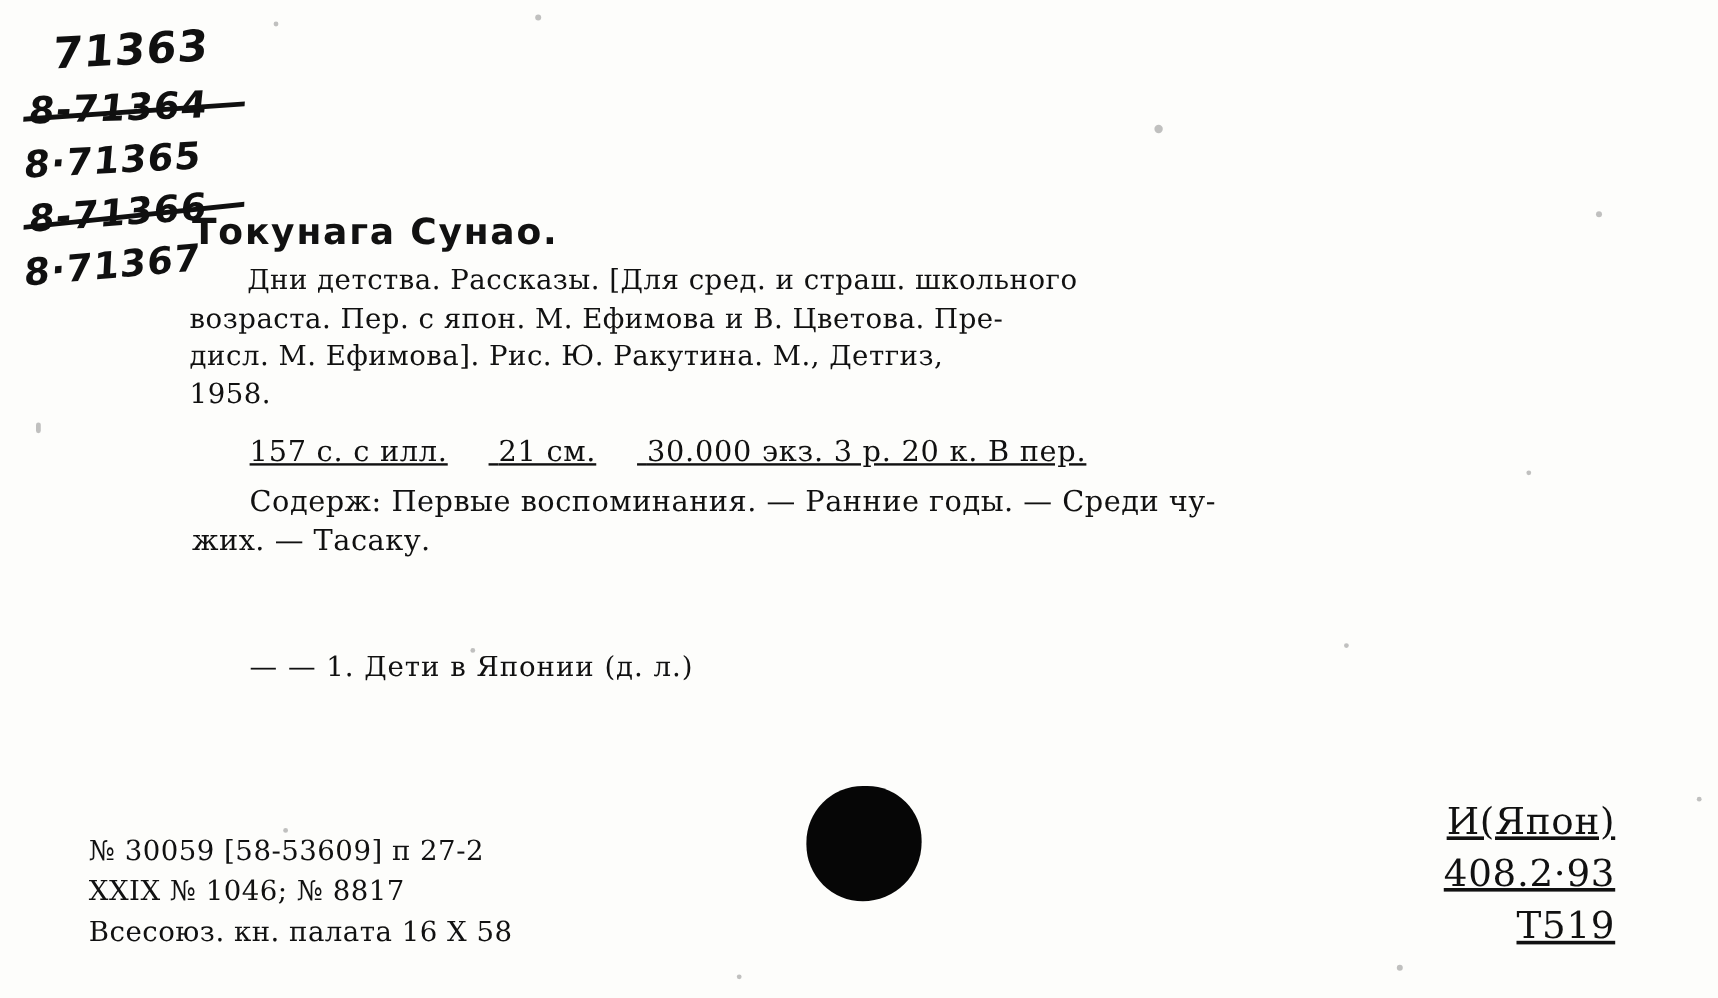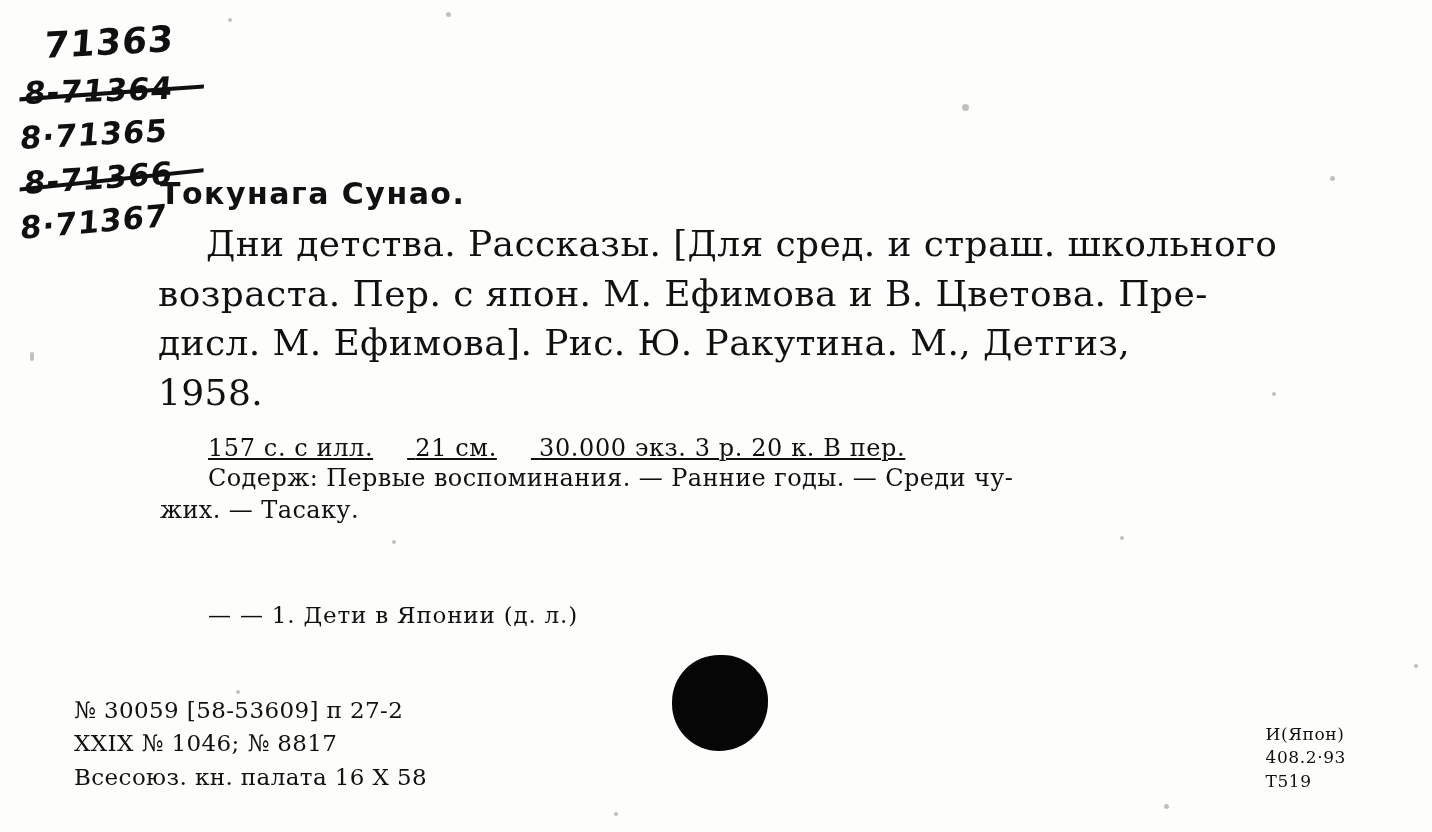--- a/index.html
+++ b/index.html
@@ -68,39 +68,39 @@
     width: 1200px;
   }
   .author {
     font-size: 30px;
     font-weight: 700;
     letter-spacing: 1.5px;
     margin-bottom: 8px;
     font-family: "DejaVu Sans", sans-serif;
   }
   .title-block {
-    font-size: 36px;
+    font-size: 23px;
     line-height: 1.38;
     letter-spacing: .4px;
     margin-left: -2px;
   }
   .title-block .indent { display: inline-block; width: 48px; }
   .phys {
     font-size: 24px;
     letter-spacing: .6px;
     margin-top: 16px;
     padding-left: 48px;
     text-decoration: underline;
   }
   .phys .gap { display: inline-block; width: 34px; }
   .contents {
     font-size: 24px;
     letter-spacing: .4px;
     line-height: 1.35;
-    margin-top: 0;
+    margin-top: 12px;
   }
   .contents .indent { display: inline-block; width: 48px; }
   .tracing {
     font-size: 23px;
     letter-spacing: .8px;
     margin-top: 76px;
     padding-left: 48px;
   }
 
   
@@ -109,24 +109,25 @@
     left: 74px;
     bottom: 38px;
     font-size: 23px;
     line-height: 1.45;
     letter-spacing: .4px;
   }
   .footer-right {
     position: absolute;
     right: 86px;
     bottom: 38px;
-    font-size: 17px;
+    font-size: 31px;
     line-height: 1.4;
     letter-spacing: .6px;
-    text-align: left;
+    text-align: right;
+    text-decoration: underline;
   }
   .ink-blot {
     position: absolute;
     left: 672px;
     top: 655px;
     width: 96px;
     height: 96px;
     background: #060606;
     border-radius: 50% 48% 52% 50%;
   }

